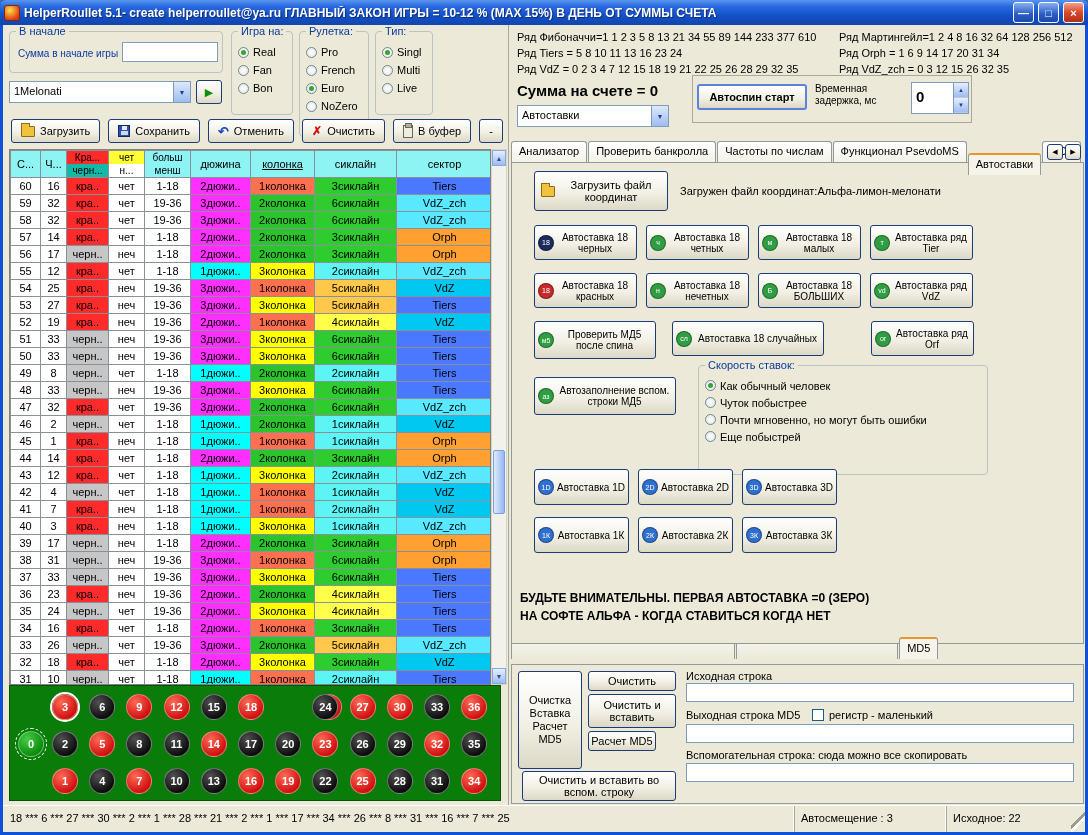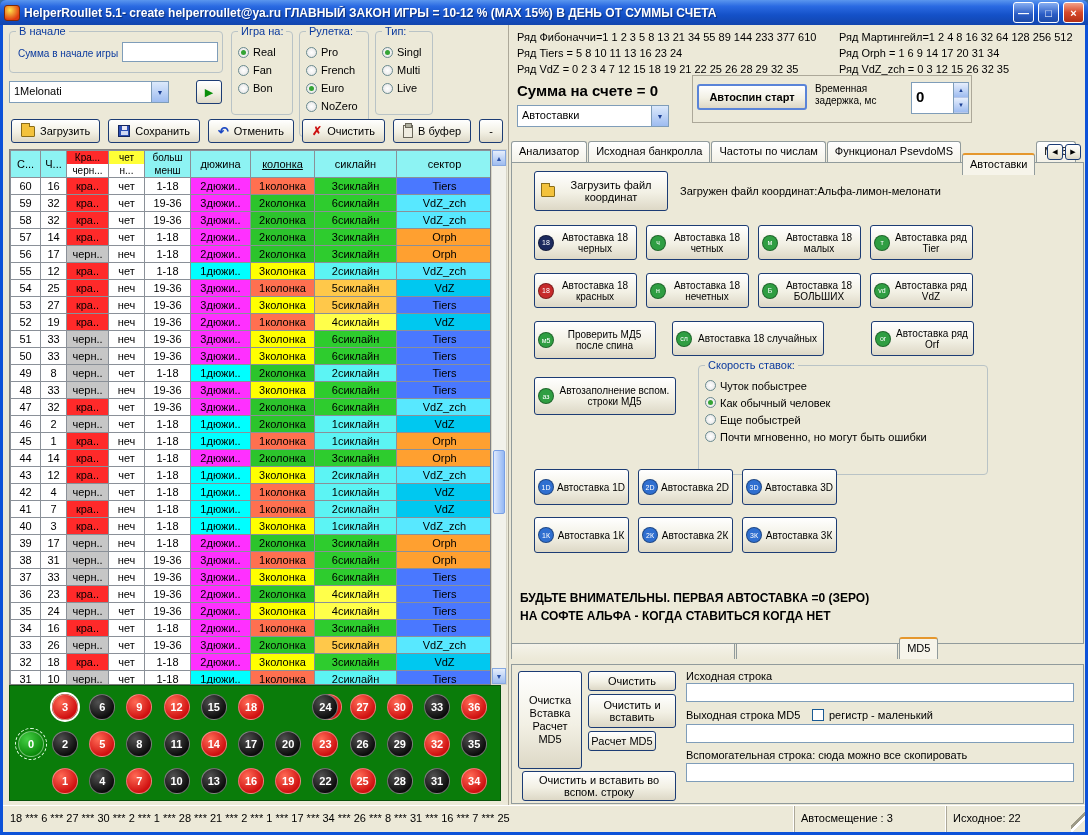--- a/index.html
+++ b/index.html
@@ -24,21 +24,21 @@
   .grp-game{left:228px;top:6px;width:62px;height:84px}
   .grp-roul{left:296px;top:6px;width:70px;height:106px}
   .grp-type{left:372px;top:6px;width:58px;height:84px}
   .radio-col{margin-top:11px}
   .radio-row{display:flex;align-items:center;gap:4px;height:18px;padding-left:6px;font-size:11px;white-space:nowrap}
   .radio{width:11px;height:11px;border-radius:50%;border:1px solid #6a8a8f;background:radial-gradient(#fff,#e2e2e2);flex:0 0 11px;position:relative}
   .radio.sel::after{content:"";position:absolute;left:2px;top:2px;width:5px;height:5px;border-radius:50%;background:#35a435}
   .dd{position:absolute;background:#fff;border:1px solid #7f9db9;height:22px;display:flex;align-items:stretch}
   .dd-text{flex:1;padding:3px 4px;font-size:11px;white-space:nowrap;overflow:hidden}
   .dd-btn{width:17px;background:linear-gradient(#dce9fb,#9ebcf0);border-left:1px solid #7f9db9;display:flex;align-items:center;justify-content:center;font-size:7px;color:#1b3f93}
-  .profile-dd{left:6px;top:56px;width:160px}
+  .profile-dd{left:6px;top:56px;width:182px}
   .btn{border:1px solid #1c3c74;border-radius:3px;background:linear-gradient(180deg,#ffffff,#f2f0e4 55%,#ddd8c6);font-size:11px;color:#000;cursor:default}
   .play-btn{position:absolute;left:193px;top:55px;width:26px;height:24px;display:flex;align-items:center;justify-content:center}
   .play-ic{color:#0b8f0b;font-size:11px}
   .toolbar{position:absolute;left:8px;top:94px;height:24px;display:flex;gap:8px}
   .tool-btn{height:24px;padding:0 9px;display:flex;align-items:center;gap:5px;white-space:nowrap}
   .tool-btn:last-child{width:24px;padding:0;justify-content:center}
   .ic-folder{width:14px;height:11px;background:#f3c23c;border:1px solid #8a6d1a;border-radius:1px;position:relative;flex:0 0 14px}
   .ic-folder::before{content:"";position:absolute;left:-1px;top:-4px;width:7px;height:3px;background:#f3c23c;border:1px solid #8a6d1a;border-bottom:none}
   .ic-floppy{width:12px;height:12px;background:#2d50b4;border:1px solid #14265e;position:relative;flex:0 0 12px}
   .ic-floppy::before{content:"";position:absolute;left:3px;top:0;width:5px;height:4px;background:#e8e8f4}
@@ -47,21 +47,21 @@
   .ic-clear{color:#cc1111;font-weight:bold;font-size:12px;line-height:12px}
   .ic-clip{width:10px;height:13px;background:#efece0;border:1px solid #6a675a;position:relative;flex:0 0 10px}
   .ic-clip::before{content:"";position:absolute;left:1px;top:-3px;width:5px;height:3px;background:#b0b0a0;border:1px solid #6a675a}
   .table-wrap{position:absolute;left:6px;top:124px;width:482px;height:536px;overflow:hidden;background:#fff;border:1px solid #808080}
   .rtable{border-collapse:collapse;table-layout:fixed;width:480px;font-size:11px}
   .rtable th,.rtable td{border:1px solid #8a9098;padding:0;text-align:center;overflow:hidden;white-space:nowrap}
   .rtable td{height:17px}
   .rtable th{height:26px;background:#8df3f3;font-weight:normal}
   .ht,.hb{display:block;height:13px;line-height:13px;font-size:10px}
   .ht.single{height:26px;line-height:26px;font-size:11px}
-  .hc2 .ht{background:#ff2a2a}.hc2 .hb{background:#ffffff}
+  .hc2 .ht{background:#ff2a2a}.hc2 .hb{background:#14b8a6}
   .hc3 .ht{background:#ffff36}.hc3 .hb{background:#ffffff}
   .vscroll{position:absolute;left:488px;top:124px;width:16px;height:536px;background:#f2f1ea;border:1px solid #d9d6c8}
   .vs-btn{height:16px;background:linear-gradient(#e6eefc,#9ebcf0);border:1px solid #87a8e0;color:#2b51a8;font-size:7px;display:flex;align-items:center;justify-content:center}
   .vs-down{position:absolute;left:0;bottom:0;width:14px}
   .vs-up{width:14px}
   .vs-thumb{position:absolute;left:1px;width:12px;top:300px;height:64px;background:linear-gradient(90deg,#dfe9fc,#94b8f4);border:1px solid #7aa0e4;border-radius:2px}
   .board{position:absolute;left:6px;top:660px;width:492px;height:116px;background:#0a7c0a;border:1px solid #06520a}
   .chip{position:absolute;width:26px;height:26px;border-radius:50%;color:#fff;font-weight:bold;font-size:11px;display:flex;align-items:center;justify-content:center;border:1px solid rgba(255,255,255,.4)}
   .chip.red{background:radial-gradient(circle at 35% 30%,#ff6a55,#cf0f0f 72%)}
   .chip.blk{background:radial-gradient(circle at 35% 30%,#515151,#0b0b0b 72%)}
@@ -678,21 +678,21 @@
             <span class="spin-b">▼</span>
           </span>
         </div>
       </div>
       <div class="dd autobets-dd">
         <span class="dd-text">Автоставки</span>
         <span class="dd-btn">▼</span>
       </div>
       <div class="tabs main-tabs">
           <div class="tab">Анализатор</div>
-          <div class="tab">Исходная банкролла</div>
+          <div class="tab">Проверить банкролла</div>
           <div class="tab">Частоты по числам</div>
           <div class="tab">Функционал PsevdoMS</div>
           <div class="tab active">Автоставки</div>
           <div class="tab">MD5</div>
         </div>
       <div class="tab-arrows">
         <div class="btn ta-btn">◀</div>
         <div class="btn ta-btn">▶</div>
       </div>
 
@@ -753,34 +753,34 @@
         <div id="ab-fill">
             <div class="btn ab-btn">
               <span class="ab-ic" style="background: rgb(47, 158, 66);">аз</span>
               <span class="ab-lab">Автозаполнение вспом. строки МД5</span>
             </div>
           </div>
         <div class="grp speed-grp">
           <span class="grp-label">Скорость ставок:</span>
           <div class="radio-col">
               <div class="radio-row">
-                <span class="radio"></span>
-                <span class="radio-label">Чуток побыстрее</span>
-              </div>
-              <div class="radio-row">
                 <span class="radio sel"></span>
                 <span class="radio-label">Как обычный человек</span>
               </div>
               <div class="radio-row">
                 <span class="radio"></span>
-                <span class="radio-label">Еще побыстрей</span>
+                <span class="radio-label">Чуток побыстрее</span>
               </div>
               <div class="radio-row">
                 <span class="radio"></span>
                 <span class="radio-label">Почти мгновенно, но могут быть ошибки</span>
+              </div>
+              <div class="radio-row">
+                <span class="radio"></span>
+                <span class="radio-label">Еще побыстрей</span>
               </div>
             </div>
         </div>
         <div id="ab-rowd">
             <div class="btn ab-btn">
               <span class="ab-ic" style="background: rgb(47, 111, 208);">1D</span>
               <span class="ab-lab">Автоставка 1D</span>
             </div>
             <div class="btn ab-btn">
               <span class="ab-ic" style="background: rgb(47, 111, 208);">2D</span>

